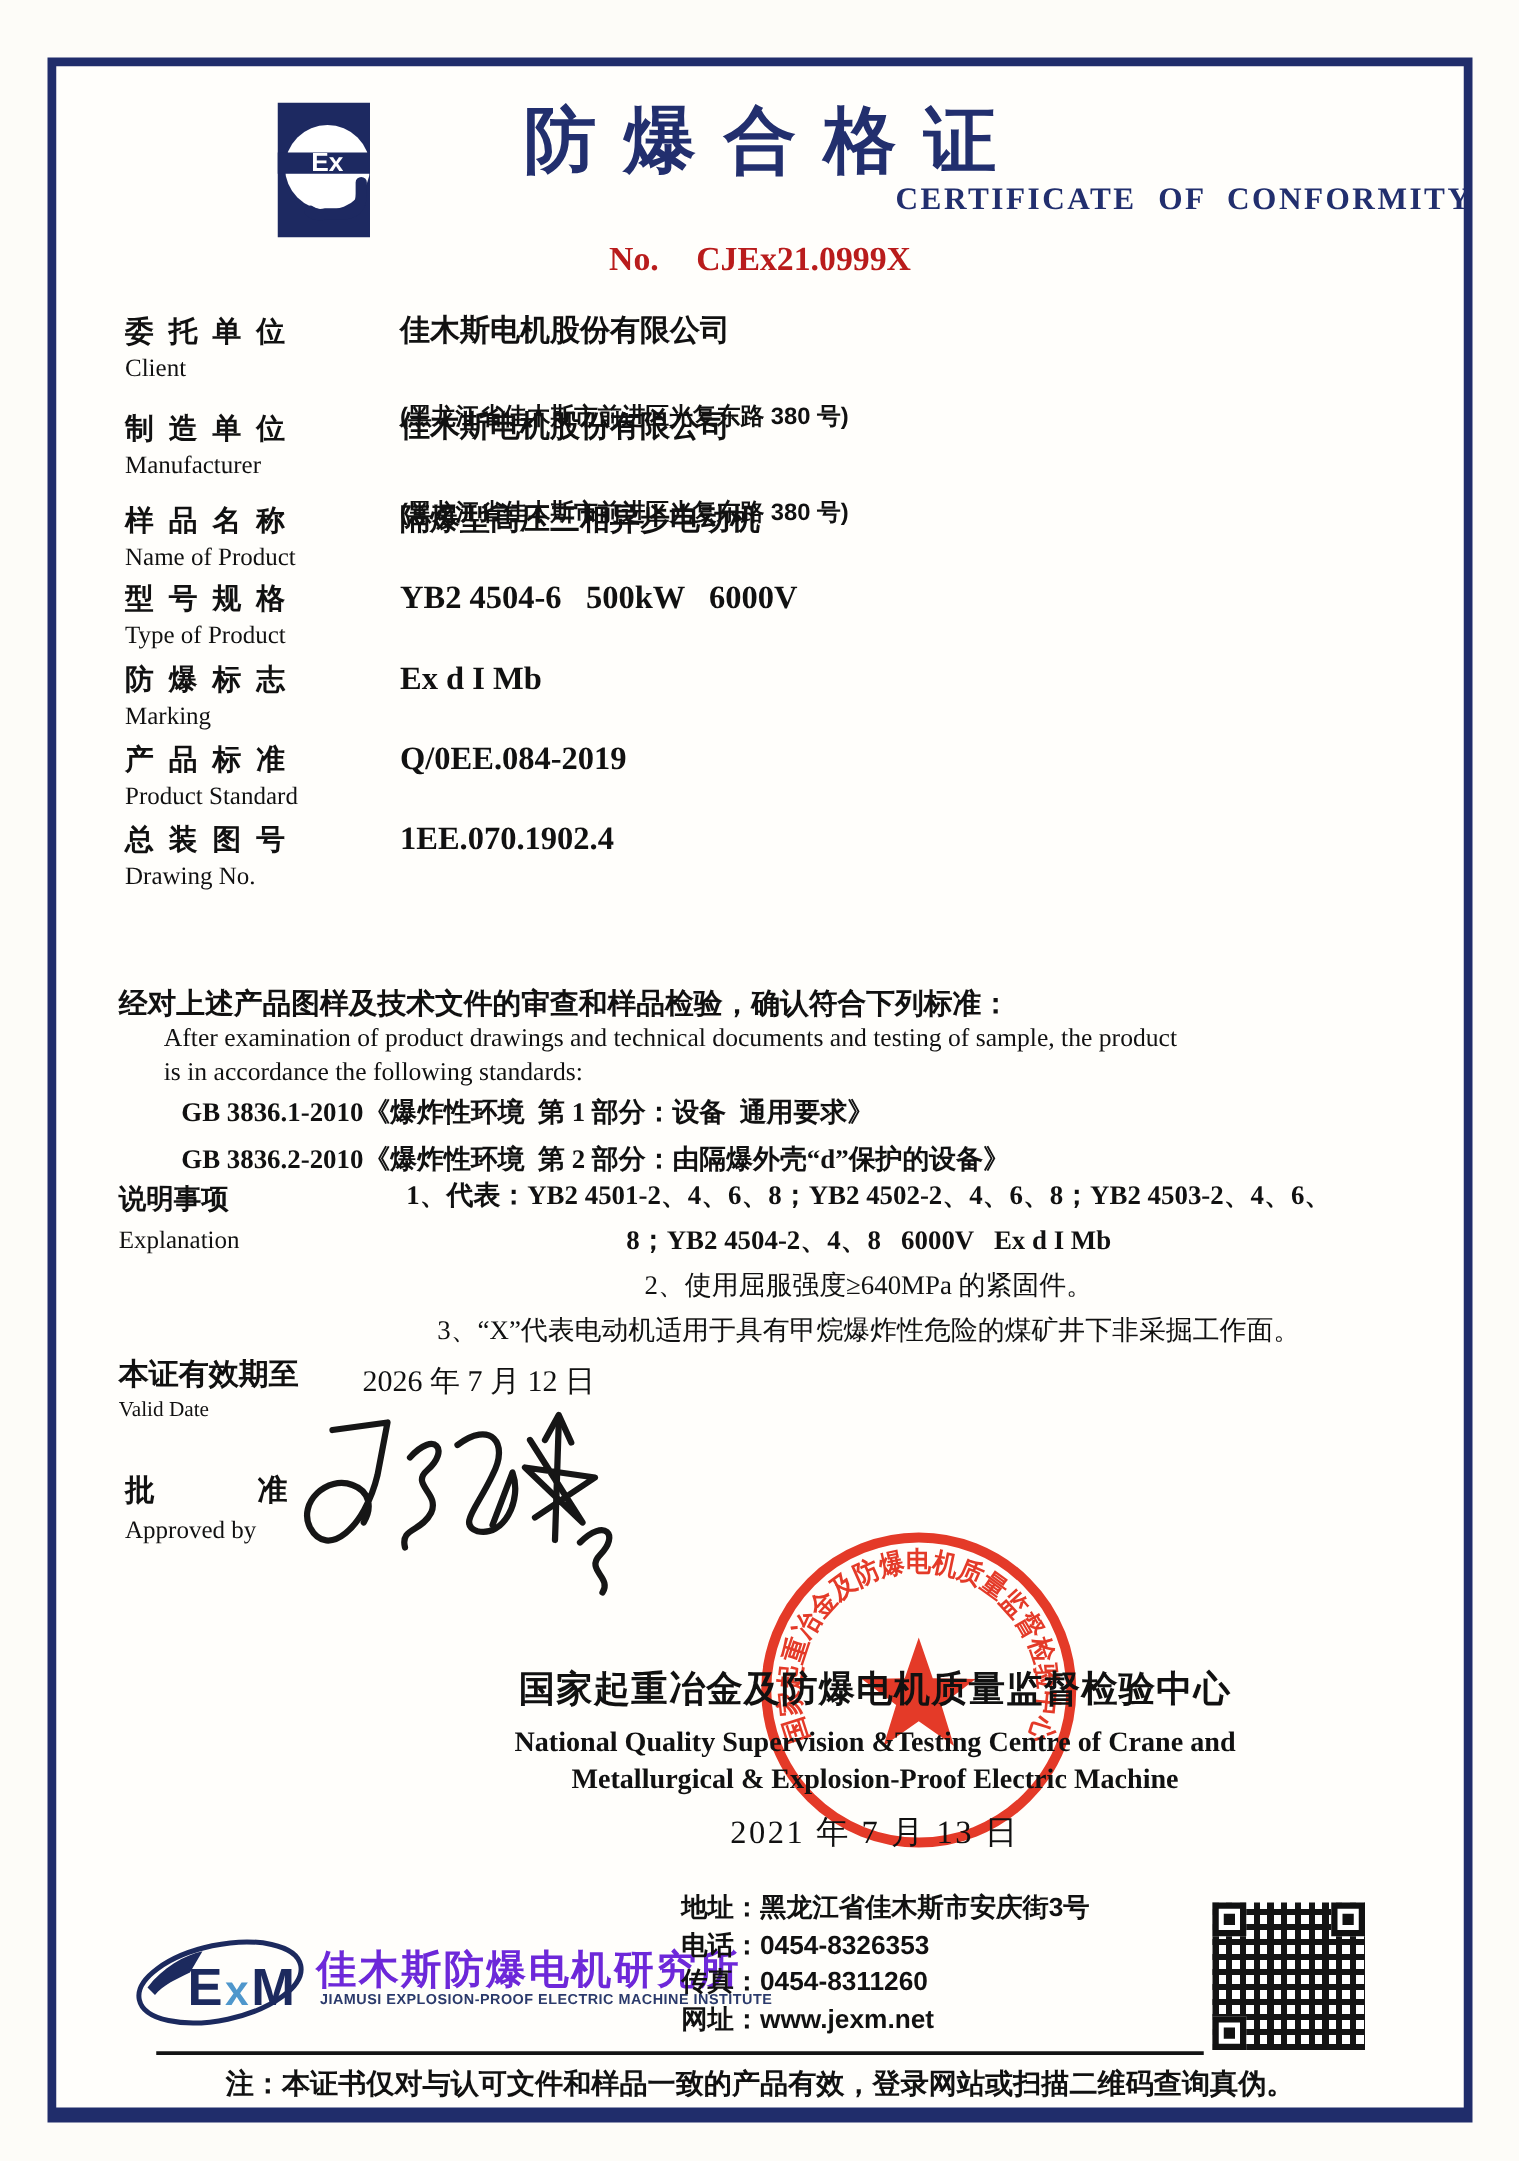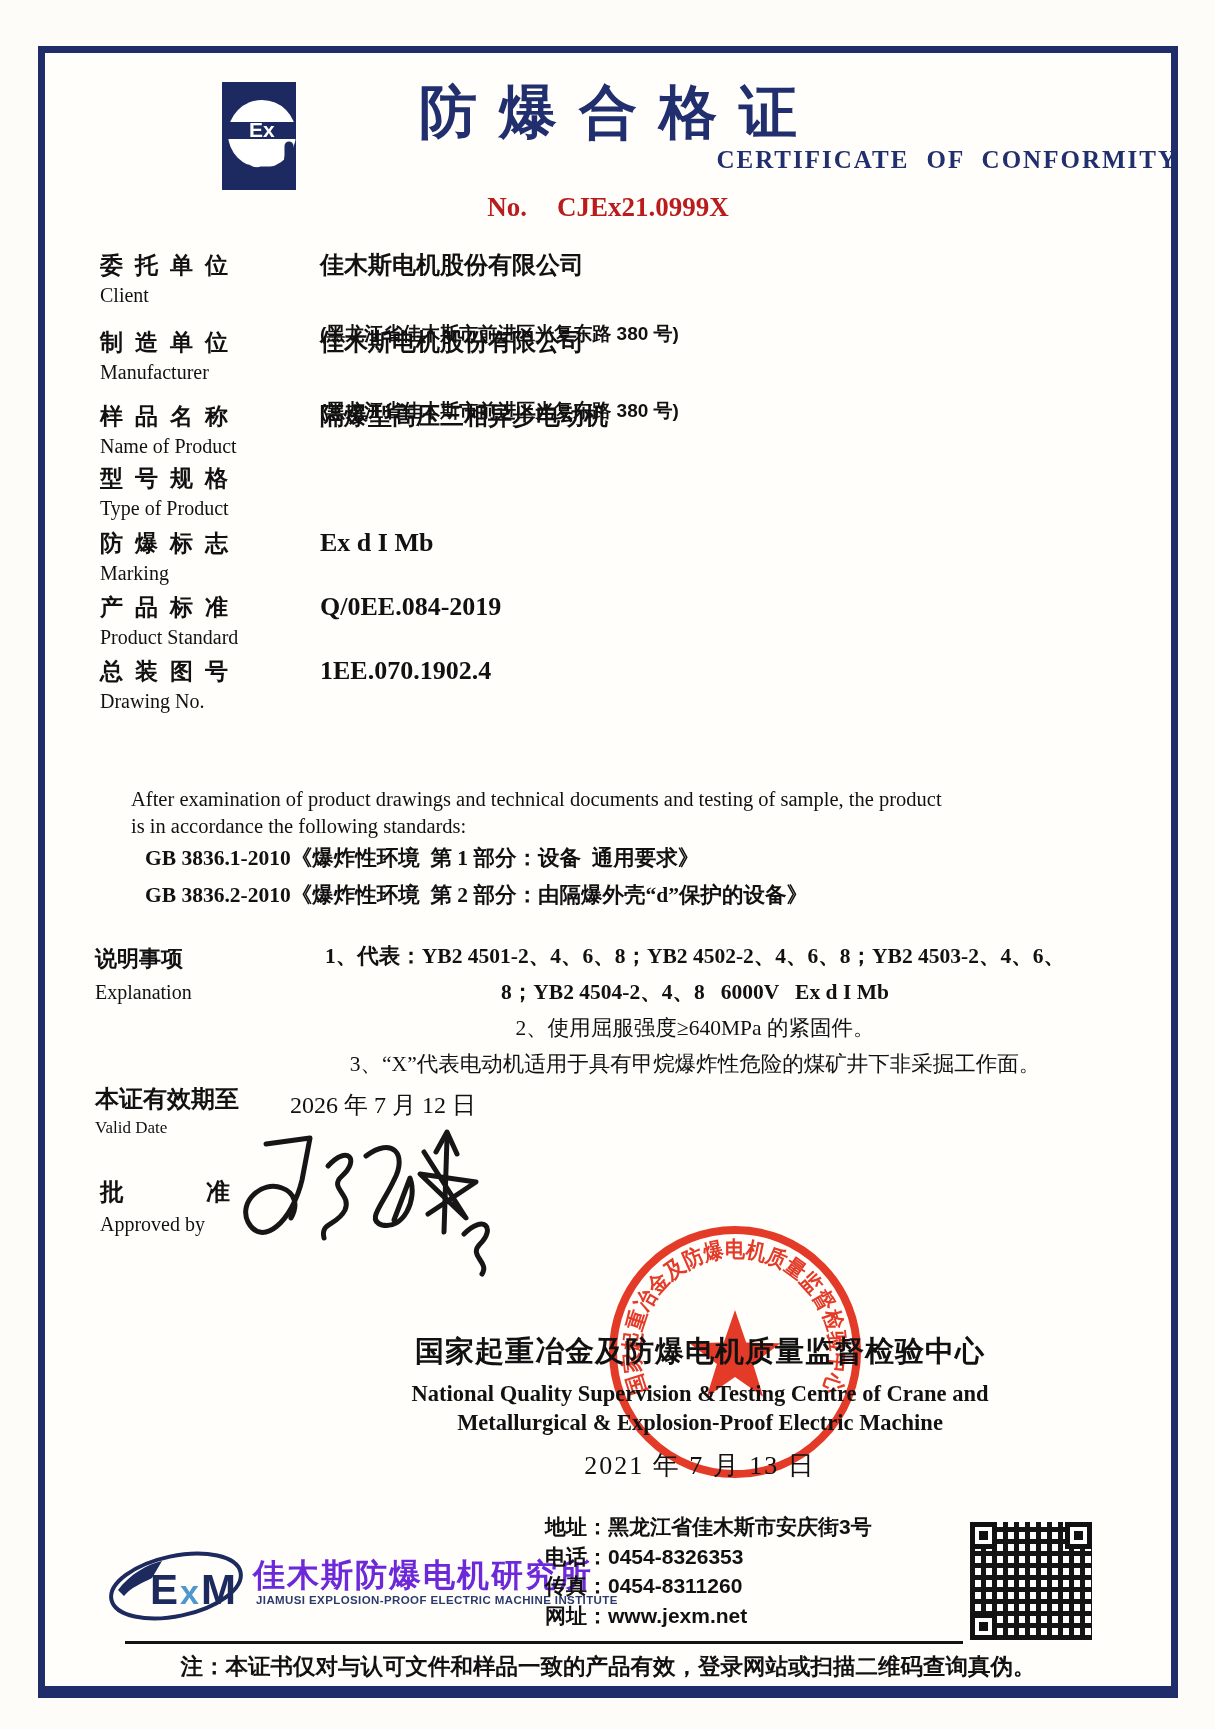--- a/index.html
+++ b/index.html
@@ -138,20 +138,21 @@
 
 <div class="field-row" style="top:401px">
   <div><span class="cnlab">样品名称</span>
        <span class="enlab">Name of Product</span></div>
   <div class="fval"><span class="vmain">隔爆型高压三相异步电动机</span></div>
 </div>
 
 <div class="field-row" style="top:463px">
   <div><span class="cnlab">型号规格</span>
        <span class="enlab">Type of Product</span></div>
+  <div class="fval"><span class="vmain vserif">YB2 4504-6   500kW   6000V</span></div>
 </div>
 
 <div class="field-row" style="top:528px">
   <div><span class="cnlab">防爆标志</span>
        <span class="enlab">Marking</span></div>
   <div class="fval"><span class="vmain vserif">Ex d I Mb</span></div>
 </div>
 
 <div class="field-row" style="top:592px">
   <div><span class="cnlab">产品标准</span>
@@ -159,20 +160,21 @@
   <div class="fval"><span class="vmain vserif">Q/0EE.084-2019</span></div>
 </div>
 
 <div class="field-row" style="top:656px">
   <div><span class="cnlab">总装图号</span>
        <span class="enlab">Drawing No.</span></div>
   <div class="fval"><span class="vmain vserif">1EE.070.1902.4</span></div>
 </div>
 
 <div class="abs conf">
+  <div class="cnline">经对上述产品图样及技术文件的审查和样品检验，确认符合下列标准：</div>
   <div class="enline">After examination of product drawings and technical documents and testing of sample, the product</div>
   <div class="enline">is in accordance the following standards:</div>
   <div class="std">GB 3836.1-2010《爆炸性环境  第 1 部分：设备  通用要求》</div>
   <div class="std">GB 3836.2-2010《爆炸性环境  第 2 部分：由隔爆外壳“d”保护的设备》</div>
 </div>
 
 <div class="abs expl-label">说明事项</div>
 <div class="abs expl-label-en">Explanation</div>
 <div class="abs expl-lines">
   <span>1、代表：YB2 4501-2、4、6、8；YB2 4502-2、4、6、8；YB2 4503-2、4、6、</span>

